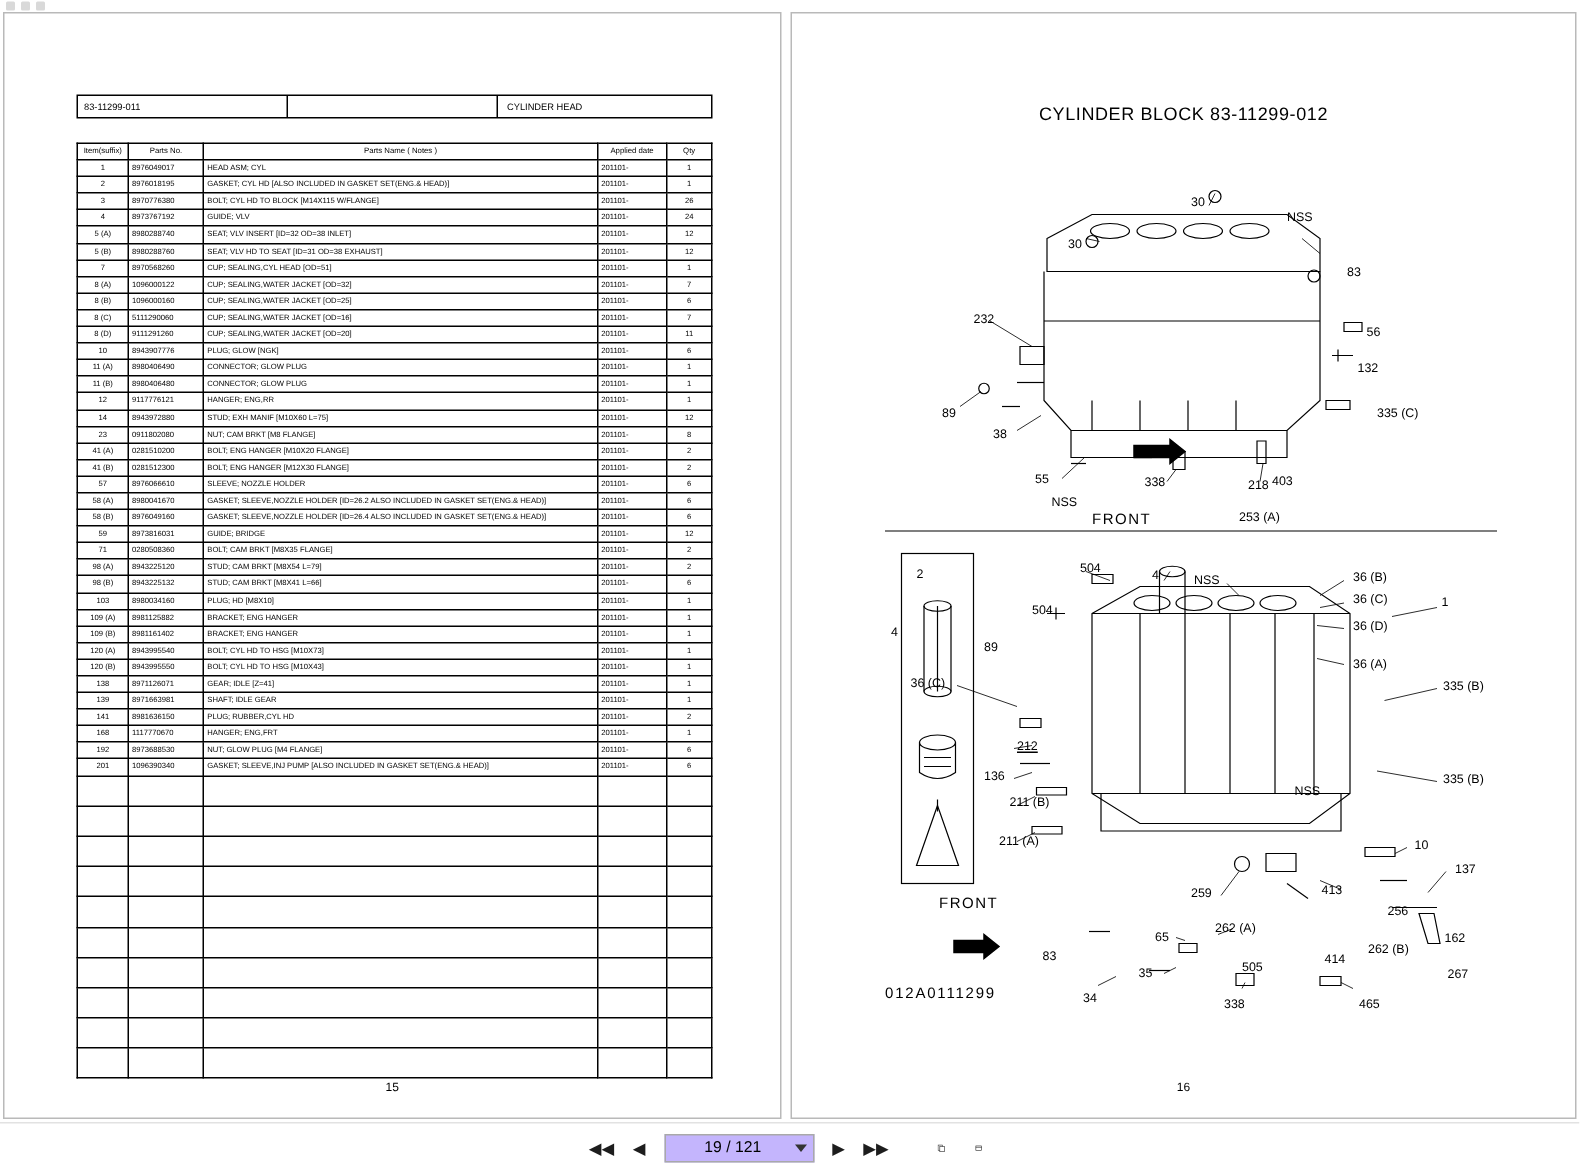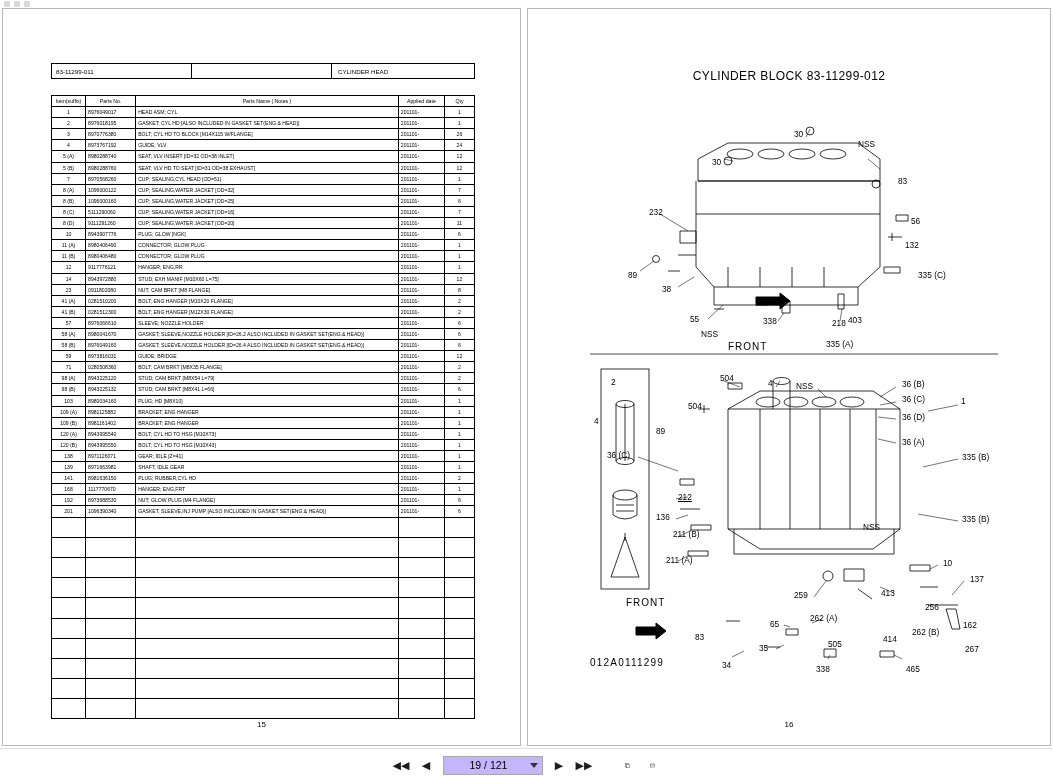--- a/index.html
+++ b/index.html
@@ -643,21 +643,21 @@
             <div class="lbl" style="left: 383px; top: 207px;">56</div>
             <div class="lbl" style="left: 377px; top: 231px;">132</div>
             <div class="lbl" style="left: 100px; top: 261px;">89</div>
             <div class="lbl" style="left: 134px; top: 275px;">38</div>
             <div class="lbl" style="left: 390px; top: 261px;">335 (C)</div>
             <div class="lbl" style="left: 162px; top: 305px;">55</div>
             <div class="lbl" style="left: 235px; top: 307px;">338</div>
             <div class="lbl" style="left: 320px; top: 306px;">403</div>
             <div class="lbl" style="left: 173px; top: 320px;">NSS</div>
             <div class="lbl" style="left: 264px; top: 309px; margin-left: 40px;">218</div>
-            <div class="lbl" style="left: 298px; top: 330px;">335 (A)</div>
+            <div class="lbl" style="left: 298px; top: 330px;">253 (A)</div>
           </div>
         <div id="callouts-bottom">
             <div class="lbl" style="left: 192px; top: 364px;">504</div>
             <div class="lbl" style="left: 83px; top: 368px;">2</div>
             <div class="lbl" style="left: 240px; top: 369px;">4</div>
             <div class="lbl" style="left: 268px; top: 372px;">NSS</div>
             <div class="lbl" style="left: 374px; top: 370px;">36 (B)</div>
             <div class="lbl" style="left: 374px; top: 385px;">36 (C)</div>
             <div class="lbl" style="left: 433px; top: 387px;">1</div>
             <div class="lbl" style="left: 160px; top: 392px;">504</div>

